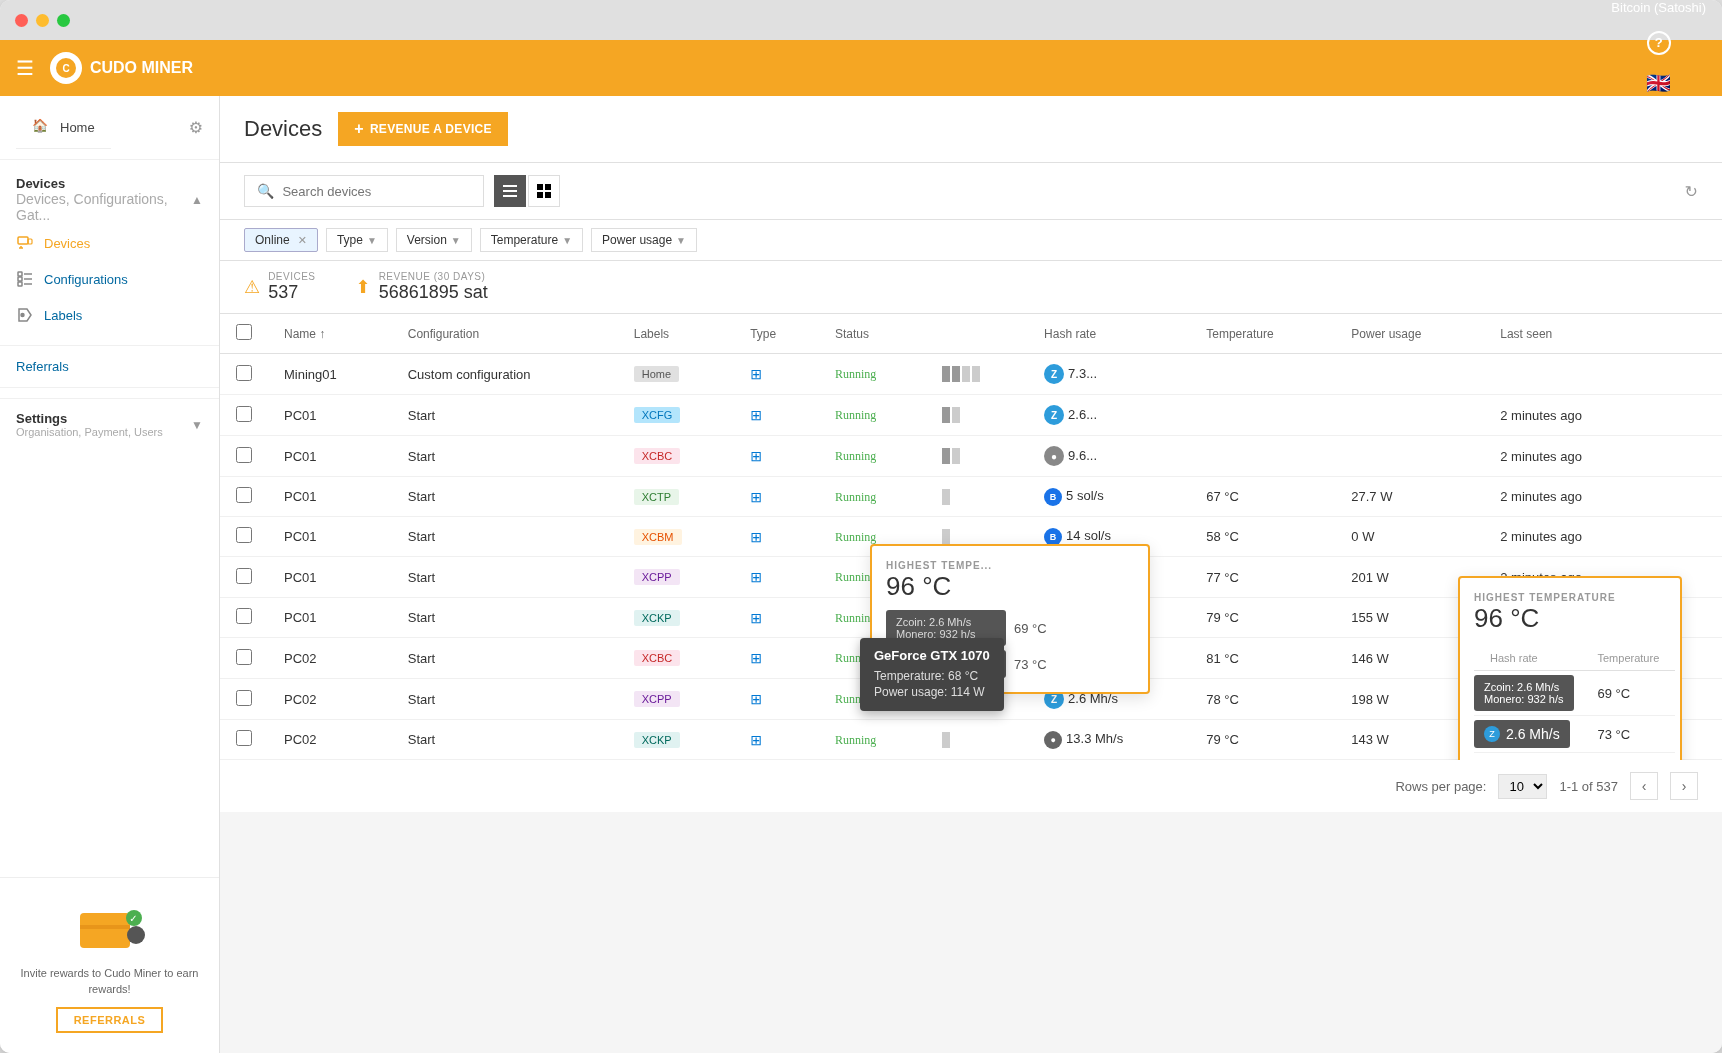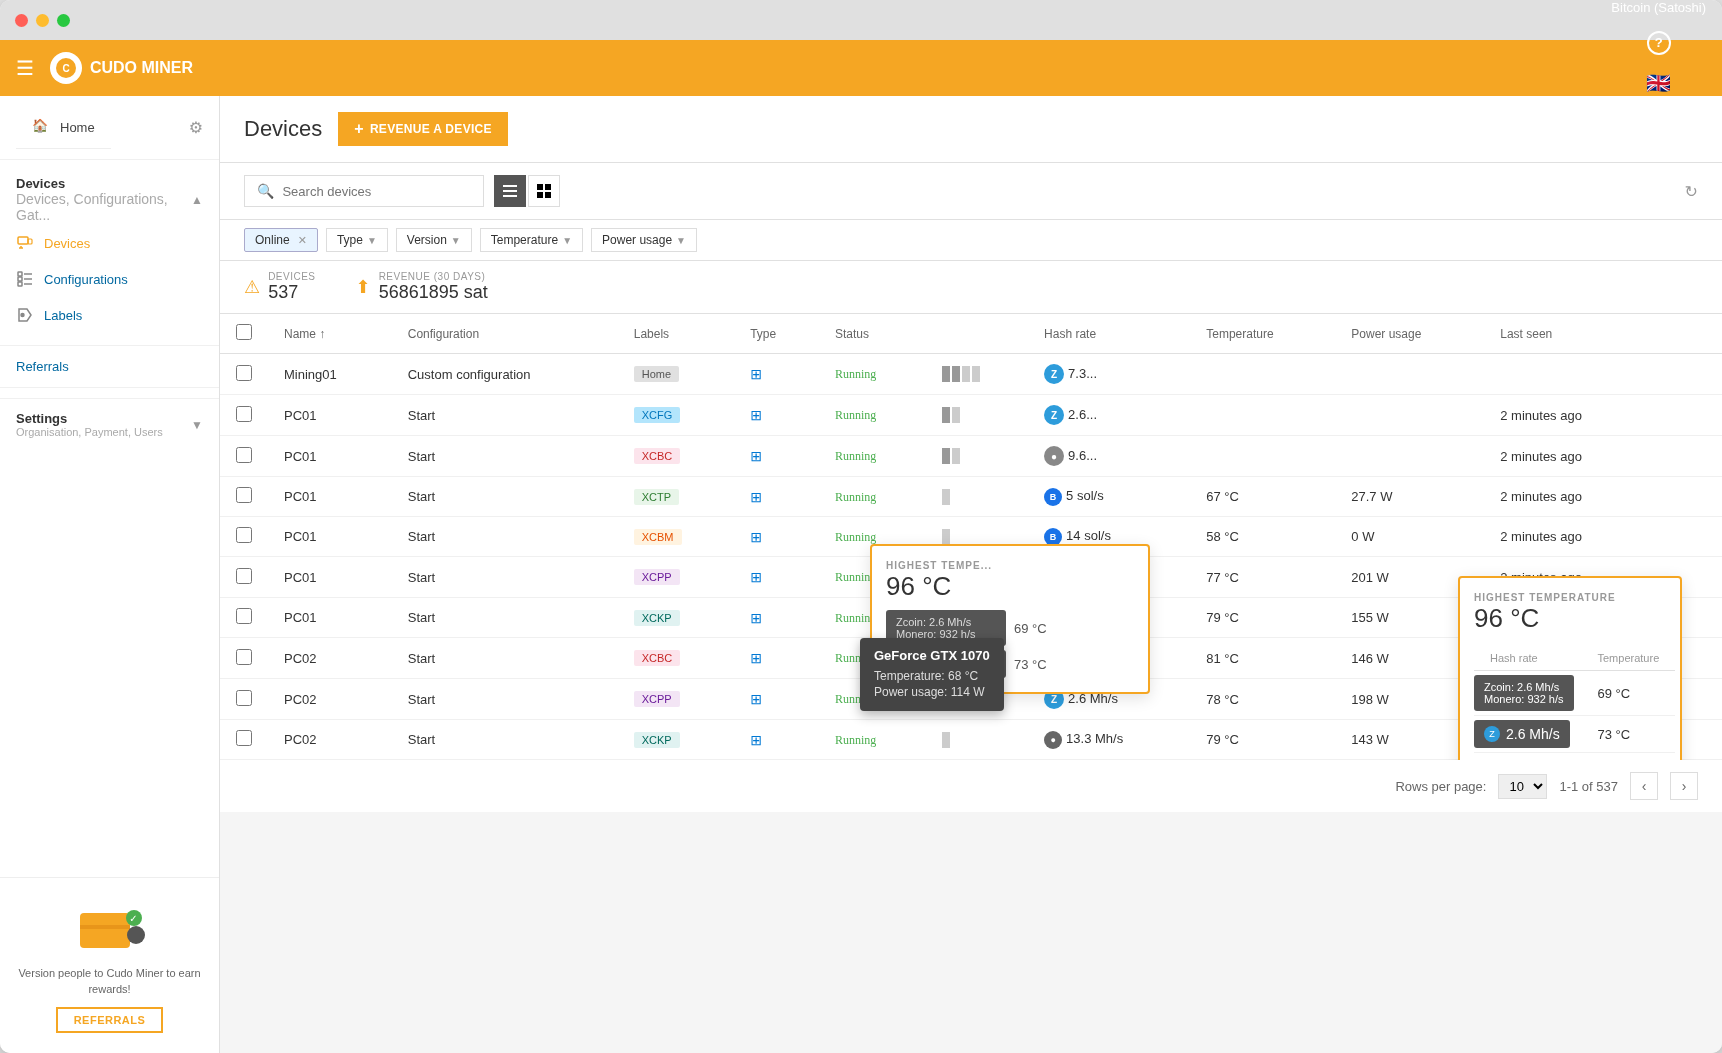--- a/index.html
+++ b/index.html
@@ -223,21 +223,21 @@
         <div class="referrals-section" style="margin-top:auto;">
           <div class="referrals-image">
 
             <div style="position:relative;width:80px;height:60px;">
               <div style="width:50px;height:35px;background:#f5a623;border-radius:4px;position:absolute;left:10px;top:15px;"></div>
               <div style="width:50px;height:4px;background:#e8951a;position:absolute;left:10px;top:27px;"></div>
               <div style="width:16px;height:16px;background:#4caf50;border-radius:50%;position:absolute;right:8px;top:12px;display:flex;align-items:center;justify-content:center;font-size:10px;color:white;">✓</div>
               <div style="width:18px;height:18px;background:#555;border-radius:50%;position:absolute;right:5px;top:28px;"></div>
             </div>
           </div>
-          <div class="referrals-text">Version people to Cudo Miner to earn rewards!</div>
+          <div class="referrals-text">Invite rewards to Cudo Miner to earn rewards!</div>
           <button class="referrals-btn">REFERRALS</button>
         </div>
       </div>
 
       <div class="main">
 
         <div class="main-header">
           <h1 class="page-title">Devices</h1>
           <button class="connect-btn">
             <span class="plus">+</span>

